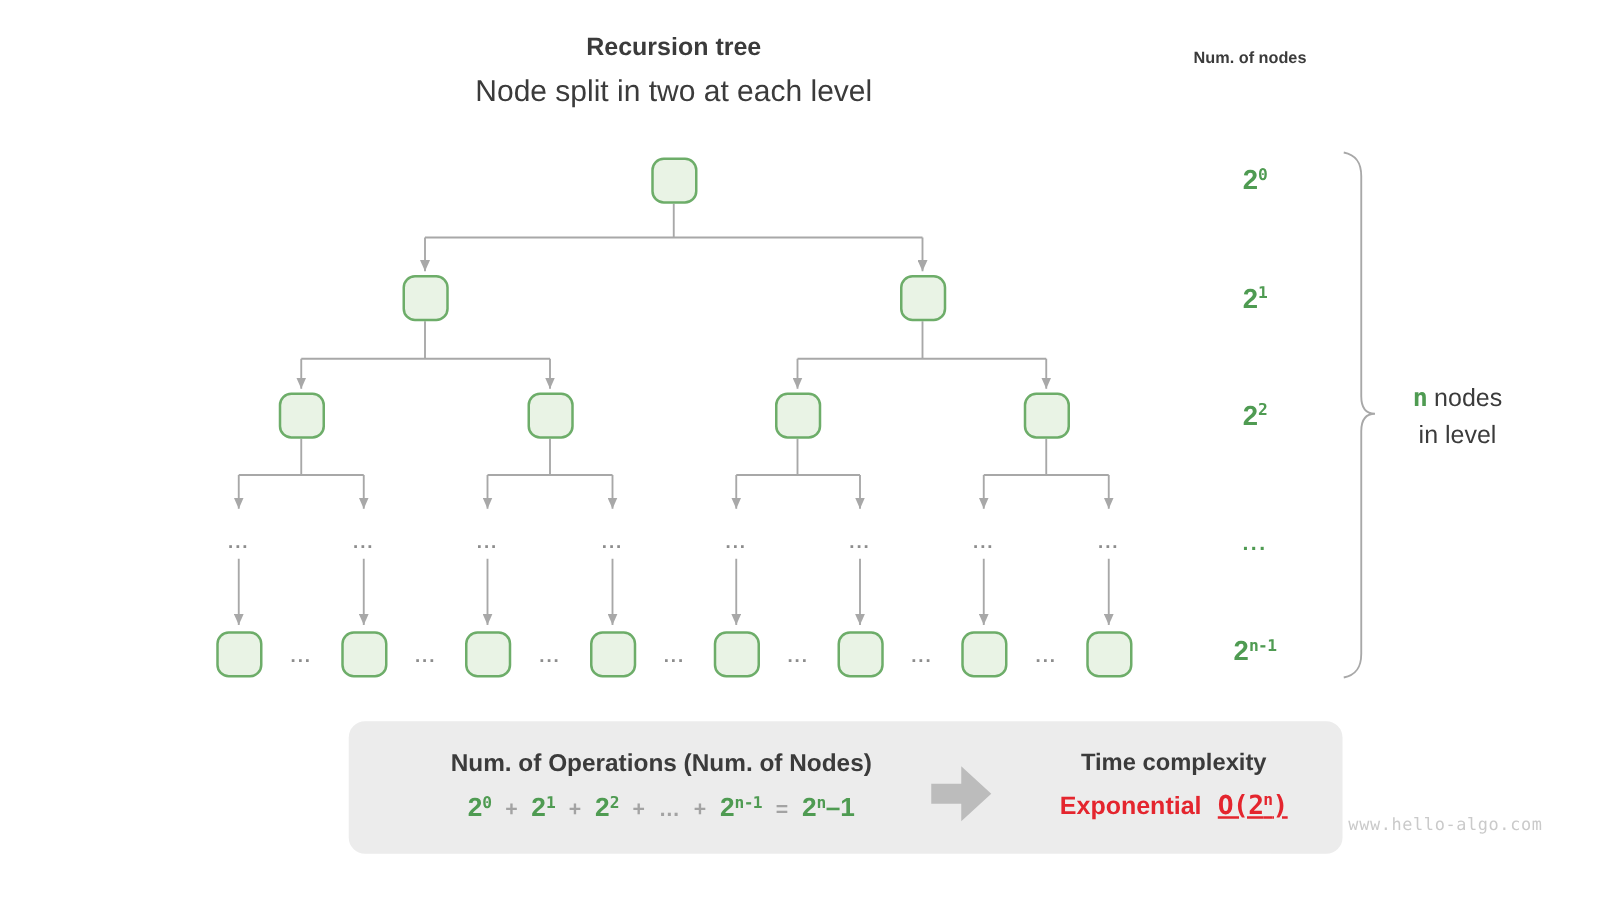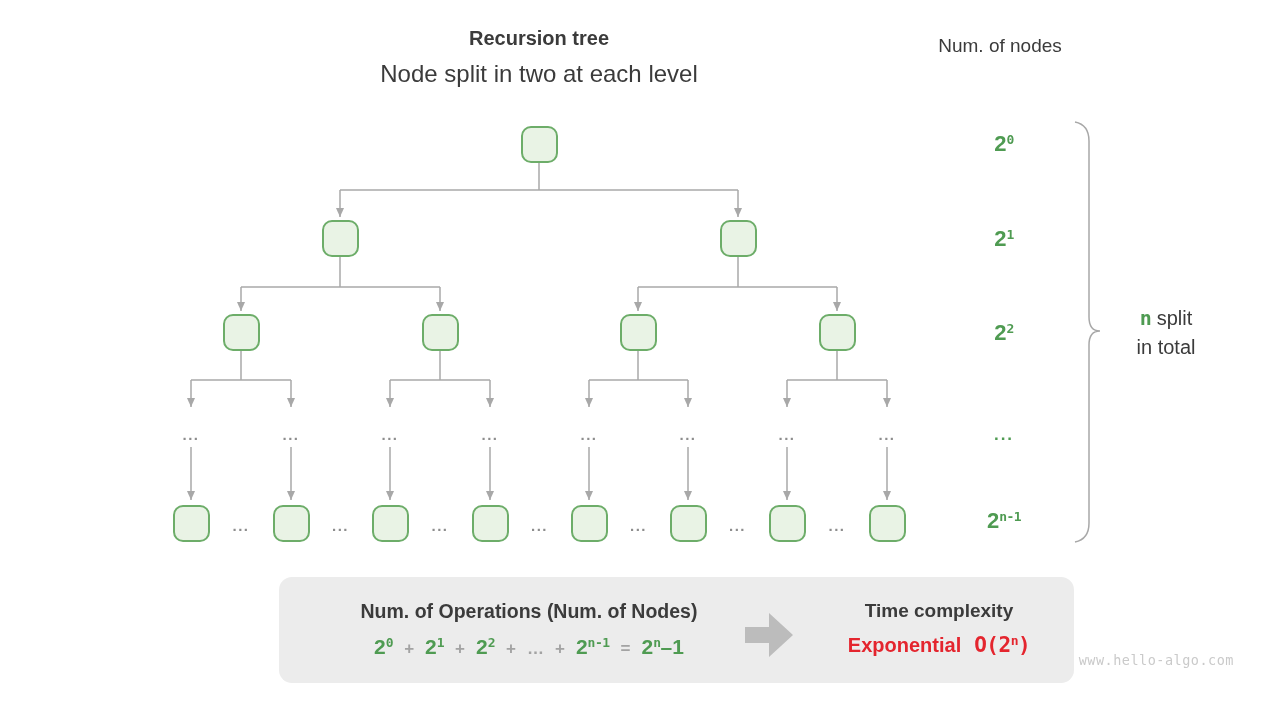--- a/index.html
+++ b/index.html
@@ -30,38 +30,38 @@
     font-family:"DejaVu Sans Mono",monospace;font-size:13px;
     position:relative;top:1px;vertical-align:super;letter-spacing:-0.5px;
   }
   .lvl-dots{font-size:17px;letter-spacing:2px;}
 
   
   .txt{position:absolute;}
   .title-block{left:289px;top:26px;width:500px;text-align:center;}
   .t1{font-size:20px;font-weight:700;line-height:24px;}
   .t2{font-size:24px;line-height:26px;margin-top:11px;}
-  .right-header{left:900px;top:32px;width:200px;text-align:center;font-weight:400;font-size:19px;line-height:28px;}
+  .right-header{left:900px;top:32px;width:200px;text-align:center;font-weight:700;font-size:13px;line-height:28px;}
   .brace-note{left:1108px;top:304px;width:116px;text-align:center;font-size:20px;line-height:29px;}
   .bn-n{color:var(--green);font-weight:700;font-family:"DejaVu Sans Mono",monospace;margin-right:5px;}
 
   
   .summary-box{
     position:absolute;left:257px;top:577px;width:795px;height:106px;
     background:var(--box-bg);border-radius:13px;
   }
   .sum-left-title{position:absolute;left:10px;top:23px;width:480px;text-align:center;font-weight:700;font-size:19.5px;}
   .formula{position:absolute;left:10px;top:57px;width:480px;display:flex;justify-content:center;align-items:baseline;gap:11px;}
   .f-pow{color:var(--green);font-weight:700;font-size:21px;white-space:nowrap;}
   .f-tail{font-size:21px;}
   .f-op{color:var(--op-gray);font-weight:700;font-size:17px;}
   .sum-right-title{position:absolute;left:530px;top:23px;width:260px;text-align:center;font-weight:700;font-size:19px;}
   .complexity{position:absolute;left:530px;top:55px;width:260px;display:flex;justify-content:center;align-items:baseline;gap:13px;}
   .exp{color:var(--red);font-weight:700;font-size:20px;}
-  .bigO{color:var(--red);font-weight:700;font-size:21px;font-family:"DejaVu Sans Mono",monospace;white-space:nowrap;letter-spacing:-0.5px;}
+  .bigO{color:var(--red);font-weight:700;font-size:21px;font-family:"DejaVu Sans Mono",monospace;white-space:nowrap;letter-spacing:-0.5px;text-decoration:underline;}
 
   .watermark{
     position:absolute;right:46px;top:652px;
     font-family:"DejaVu Sans Mono",monospace;font-size:13.5px;color:var(--watermark);letter-spacing:0.5px;
   }
 </style>
 </head>
 <body>
 
 <div class="canvas" id="canvas" style="--green: #4f9b52; --node-border: #6dad69; --node-fill: #e9f3e5; --dots-gray: #8d8d8d; --dark: #3b3b3b; --red: #e4252e; --box-bg: #ececec; --op-gray: #a3a3a3; --watermark: #cacaca;">
@@ -156,23 +156,23 @@
   <div id="labels-layer">
       <div class="lvl-label" style="left:1004px;top:144px">2<sup>0</sup></div>
       <div class="lvl-label" style="left:1004px;top:238.5px">2<sup>1</sup></div>
       <div class="lvl-label" style="left:1004px;top:332.5px">2<sup>2</sup></div>
       <div class="lvl-label" style="left:1004px;top:433px"><span class="lvl-dots">...</span></div>
       <div class="lvl-label" style="left:1004px;top:521px">2<sup>n-1</sup></div>
     </div>
 
   <div class="txt brace-note">
     <div>
-      <span class="bn-n">n</span><span>split</span>
+      <span class="bn-n">n</span><span>nodes</span>
     </div>
-    <div>in total</div>
+    <div>in level</div>
   </div>
 
   <div class="summary-box">
     <div class="sum-left-title">Num. of Operations (Num. of Nodes)</div>
     <div class="formula" id="formula">
         <span class="f-pow">2<sup>0</sup></span>
         <span class="f-op">+</span>
         <span class="f-pow">2<sup>1</sup></span>
         <span class="f-op">+</span>
         <span class="f-pow">2<sup>2</sup></span>

